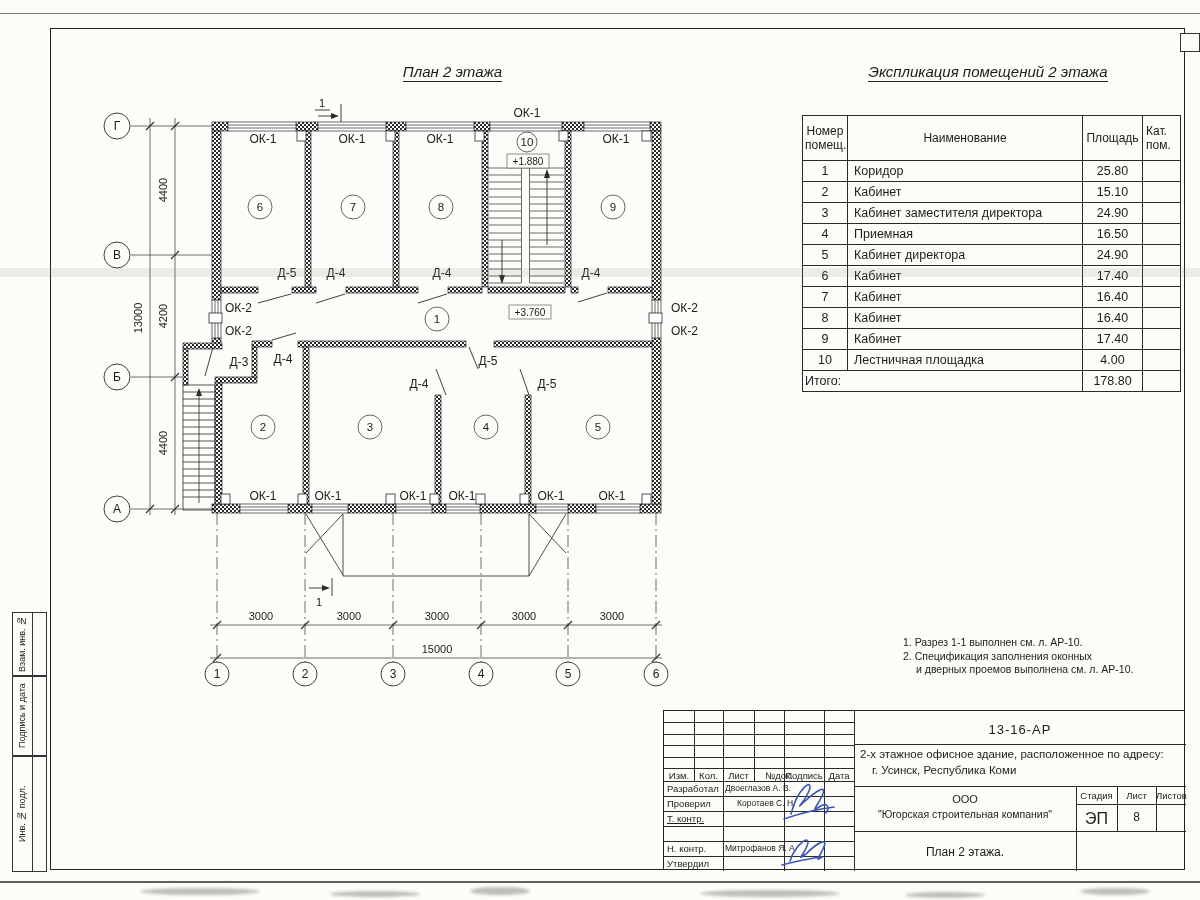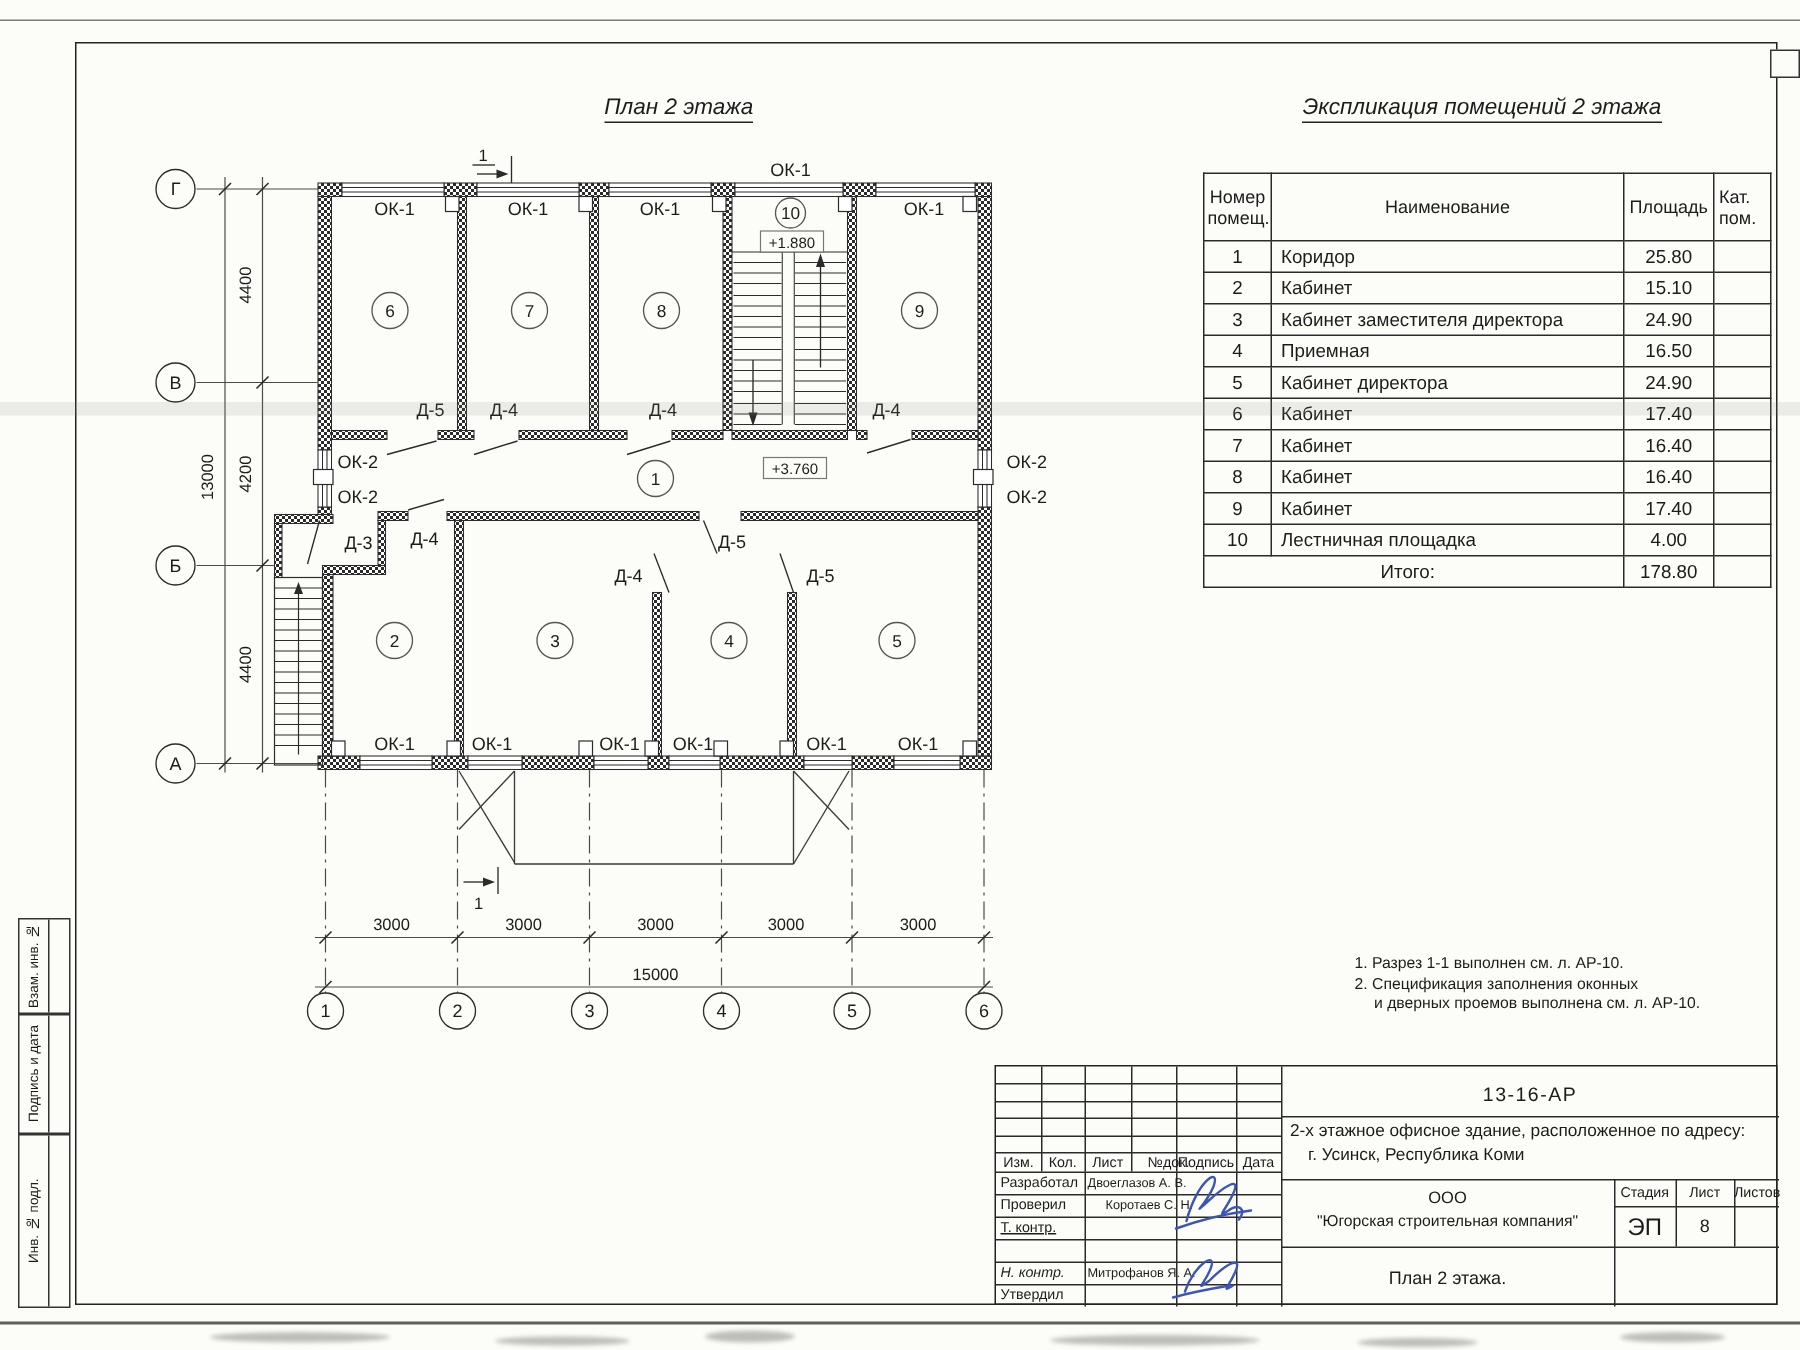--- a/index.html
+++ b/index.html
@@ -27,21 +27,21 @@
   .dtitle span{border-bottom:1.2px solid #222;padding-bottom:1px;}
   
   table.expl{left:802px;top:115px;width:378px;border-collapse:collapse;table-layout:fixed;position:absolute;background:transparent;}
   table.expl th,table.expl td{border:1px solid #2a2a2a;font-weight:normal;font-size:12.5px;padding:0 2px;overflow:hidden;}
   table.expl th{font-size:12px;height:44px;}
   table.expl td{height:20px;}
   .c-num,.c-area{text-align:center;}
   .c-name{text-align:left;padding-left:6px !important;}
   .c-cat{text-align:left;}
   th.h-cat{text-align:left;padding-left:3px !important;}
-  td.total-label{text-align:center;padding-right:10px !important;}
+  td.total-label{text-align:left;padding-right:10px !important;}
   
   .notes{left:903px;top:636px;font-size:10.5px;line-height:13.5px;white-space:nowrap;}
   .notes .indent{padding-left:13px;}
   
   .titleblock{left:663px;top:710px;width:522px;height:160px;border:1.6px solid #222;box-sizing:border-box;}
   .tb-h{position:absolute;background:#2a2a2a;height:1px;}
   .tb-v{position:absolute;background:#2a2a2a;width:1px;}
   .tb-t{position:absolute;font-size:9.5px;white-space:nowrap;}
   .tb-c{text-align:center;}
 </style>
@@ -581,21 +581,21 @@
     <div class="tb-t tb-c" style="left:0;top:59px;width:30px;">Изм.</div>
     <div class="tb-t tb-c" style="left:30px;top:59px;width:29px;">Кол.</div>
     <div class="tb-t tb-c" style="left:59px;top:59px;width:31px;">Лист</div>
     <div class="tb-t tb-c" style="left:100px;top:59px;width:30px;">№док.</div>
     <div class="tb-t tb-c" style="left:120px;top:59px;width:40px;">Подпись</div>
     <div class="tb-t tb-c" style="left:160px;top:59px;width:30px;">Дата</div>
 
     <div class="tb-t" style="left:3px;top:72px;">Разработал</div>
     <div class="tb-t" style="left:3px;top:87px;">Проверил</div>
     <div class="tb-t" style="left:3px;top:102px;text-decoration:underline;">Т. контр.</div>
-    <div class="tb-t" style="left:3px;top:132px;font-style:italic;">Н. контр.</div>
+    <div class="tb-t" style="left:3px;top:132px;">Н. контр.</div>
     <div class="tb-t" style="left:3px;top:147px;">Утвердил</div>
     <div class="tb-t" style="left:61px;top:72px;font-size:8.5px;">Двоеглазов А. В.</div>
     <div class="tb-t" style="left:61px;top:87px;font-size:8.5px;padding-left:12px;">Коротаев С. Н.</div>
     <div class="tb-t" style="left:61px;top:132px;font-size:8.5px;">Митрофанов Я. А.</div>
 
     <div class="tb-t tb-c" style="left:190px;top:11px;width:332px;font-size:13px;letter-spacing:1px;">13-16-АР</div>
     <div class="tb-t" style="left:196px;top:37px;font-size:11.5px;">2-х этажное офисное здание, расположенное по адресу:</div>
     <div class="tb-t" style="left:196px;top:53px;font-size:11.5px;margin-left:12px;">г. Усинск, Республика Коми</div>
     <div class="tb-t tb-c" style="left:190px;top:82px;width:222px;font-size:11px;">ООО</div>
     <div class="tb-t tb-c" style="left:190px;top:97px;width:222px;font-size:10.5px;">"Югорская строительная компания"</div>

